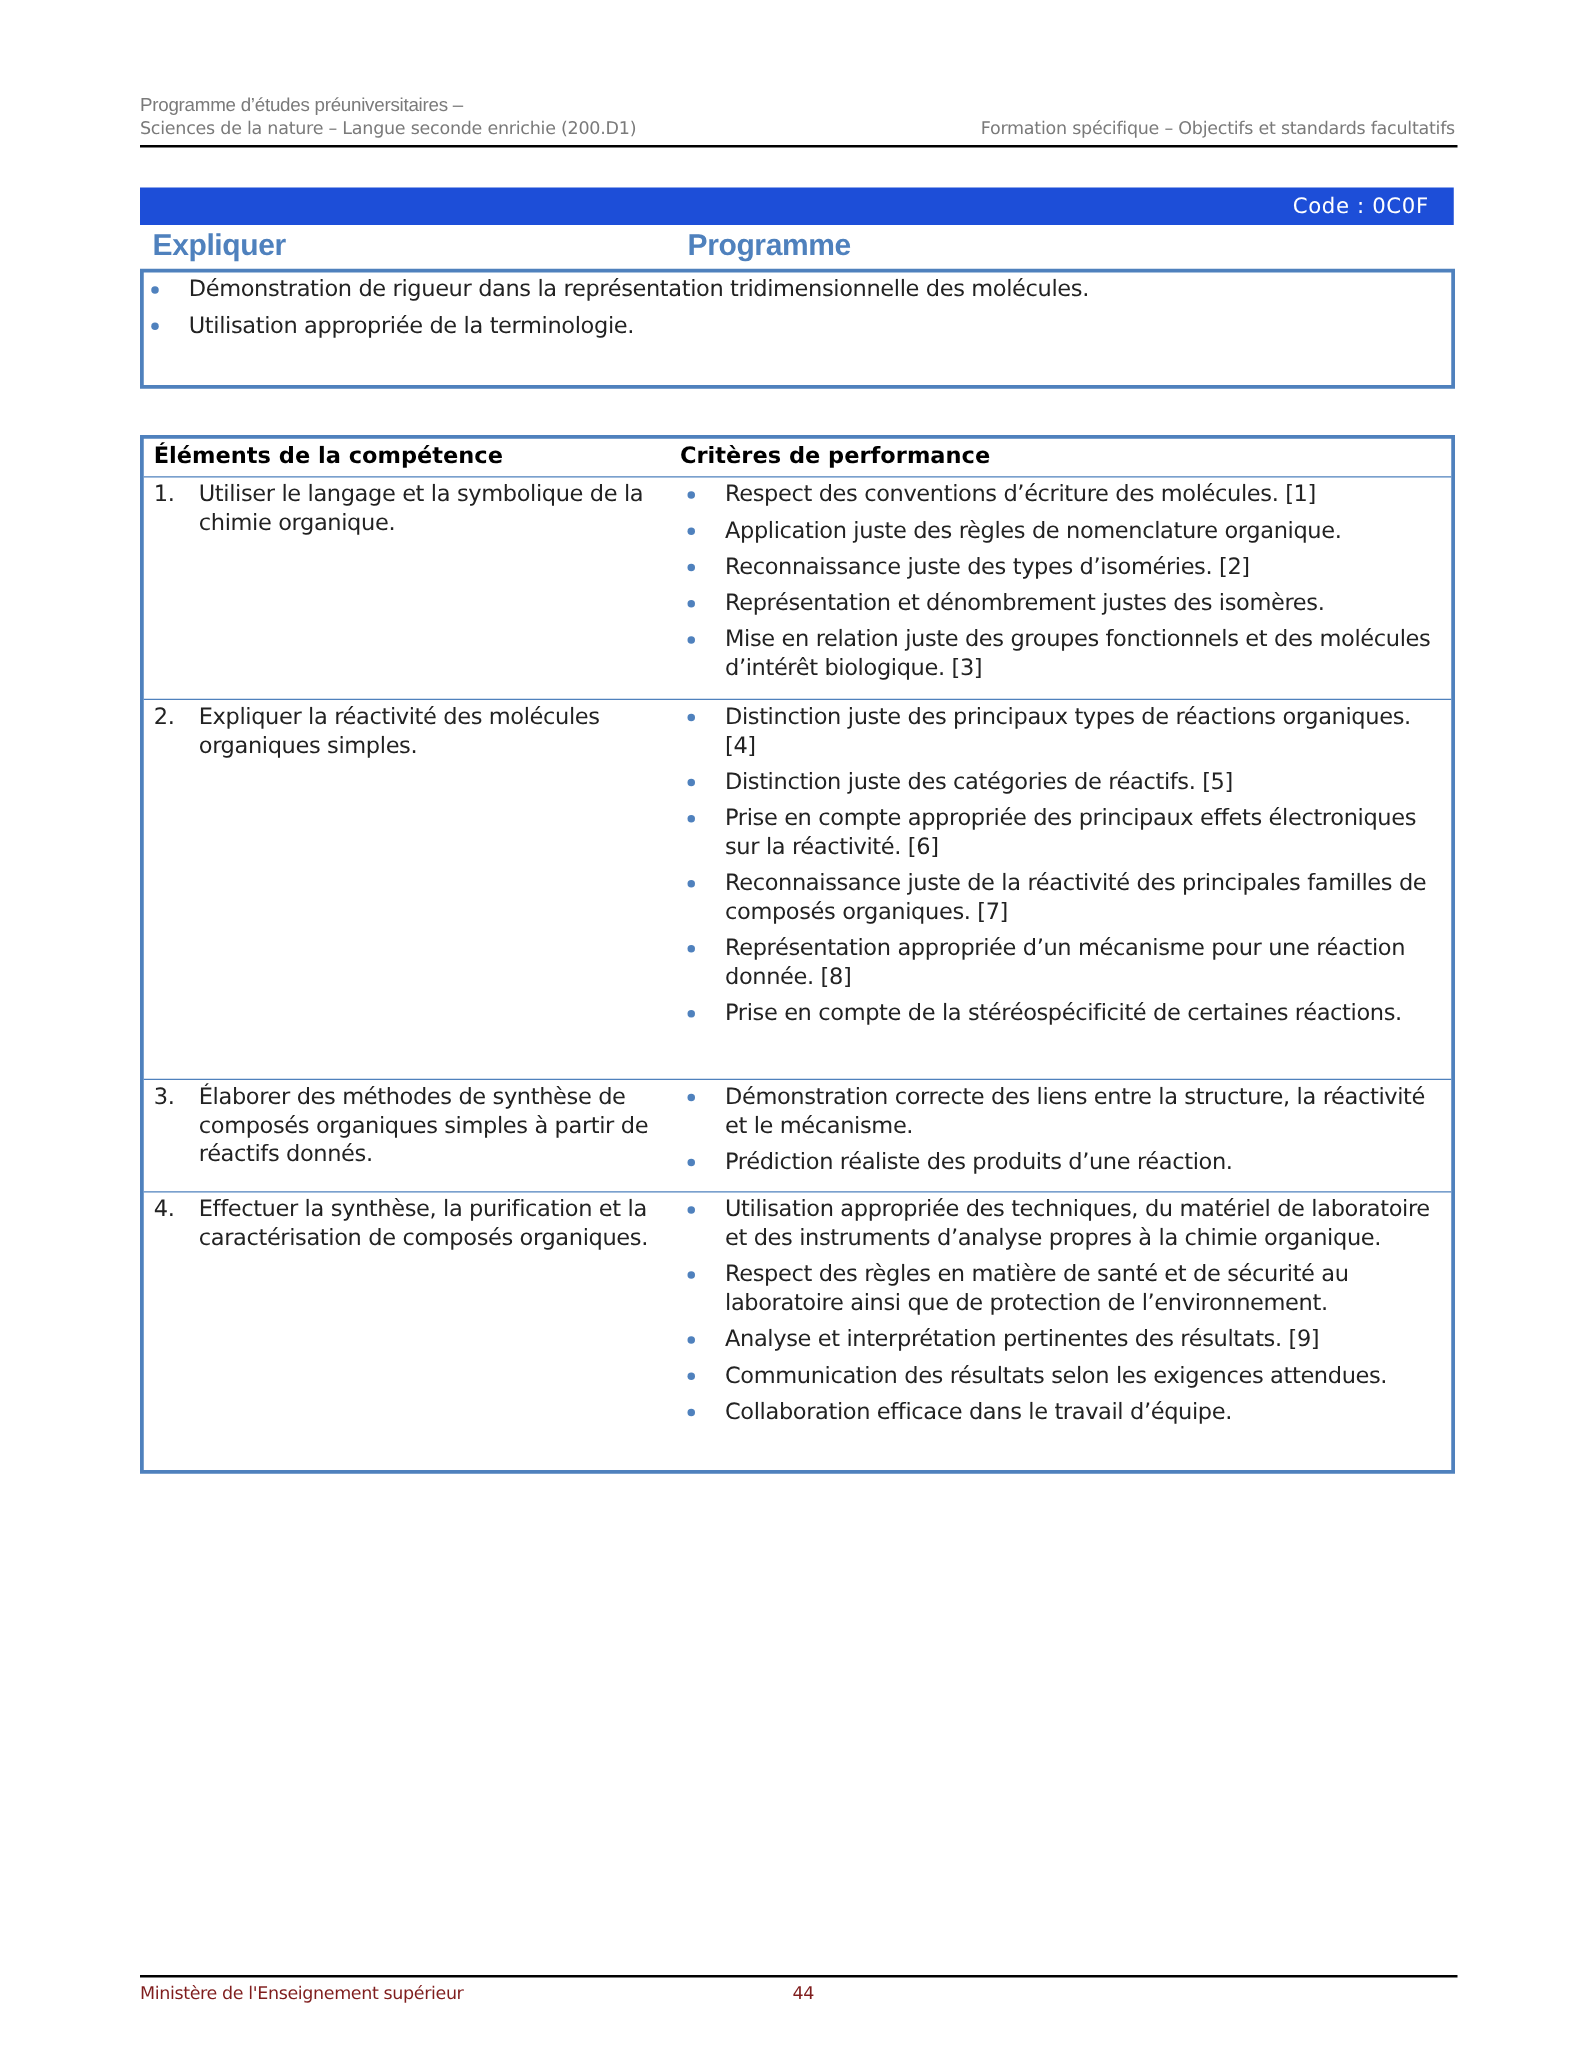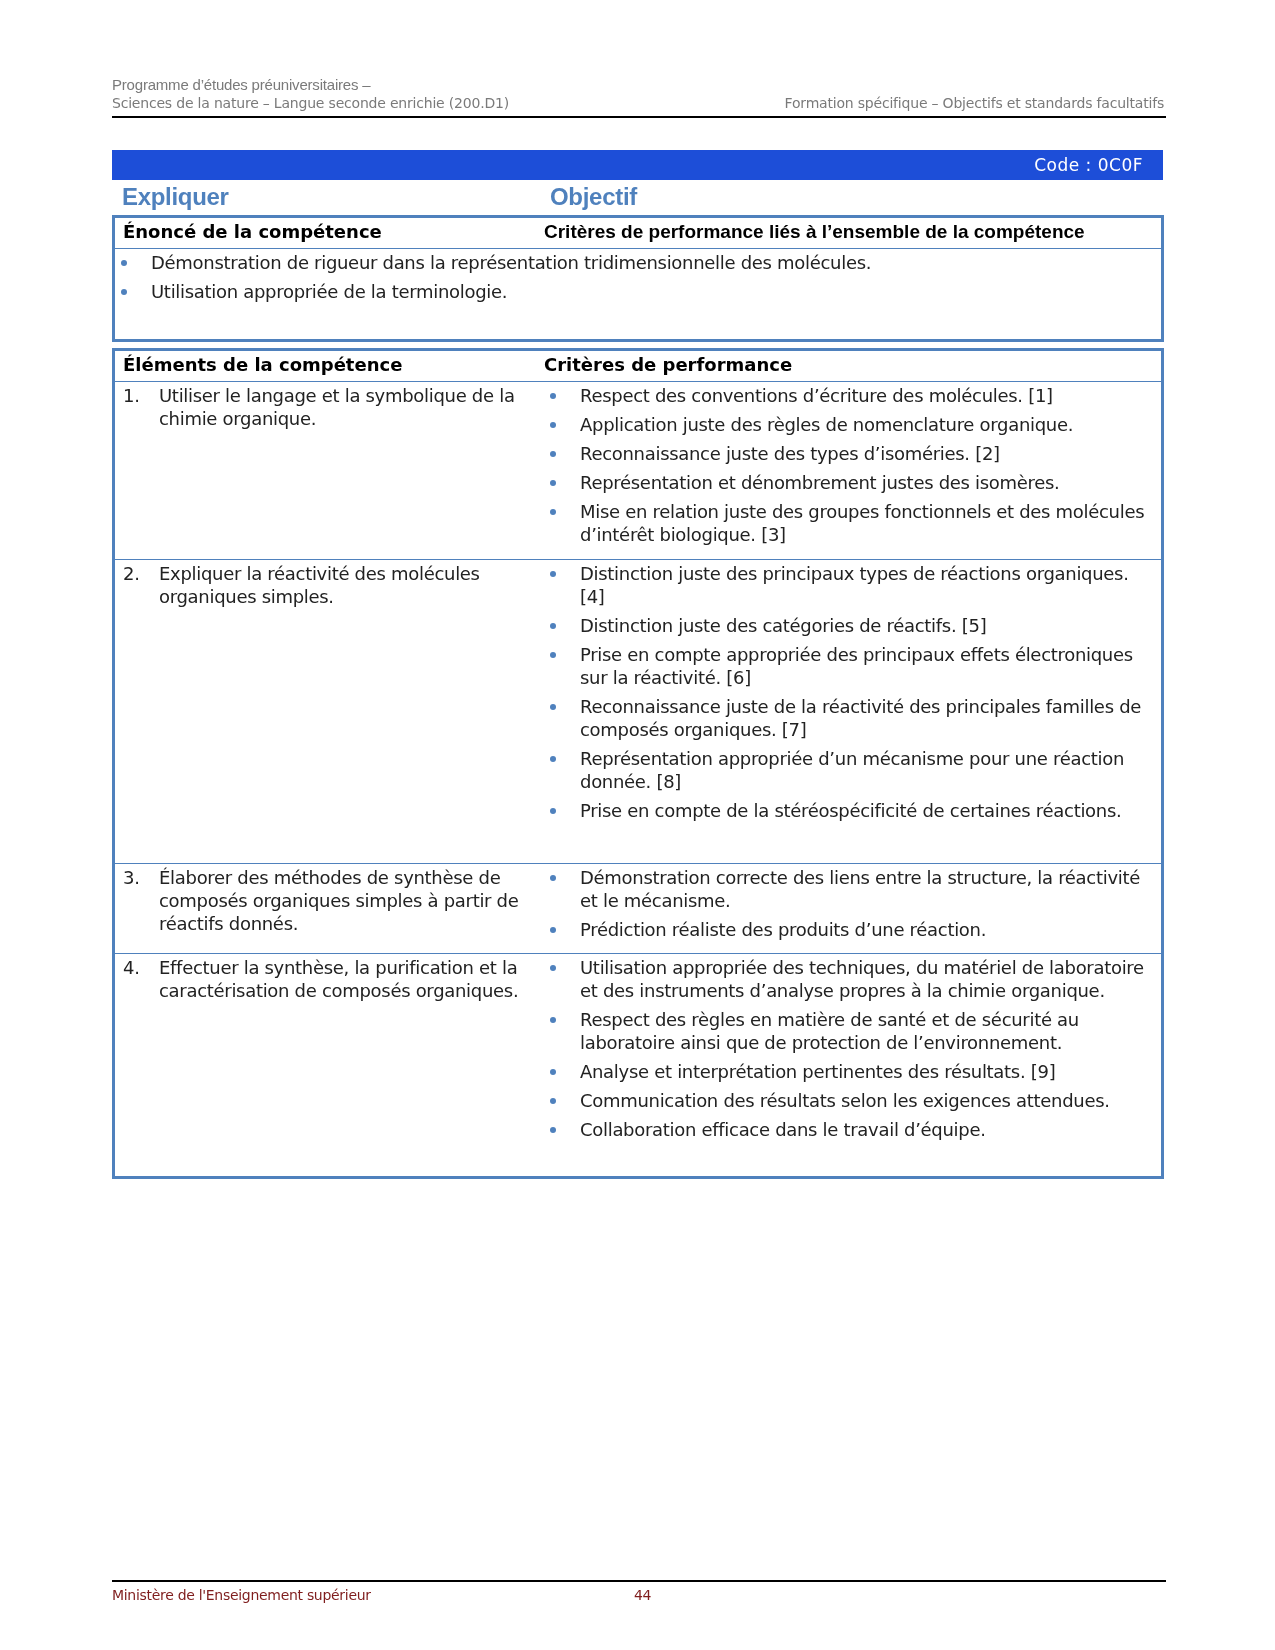--- a/index.html
+++ b/index.html
@@ -40,27 +40,23 @@
   <span class="l1">Programme d’études préuniversitaires –</span>
   <span class="l2">Sciences de la nature – Langue seconde enrichie (200.D1)</span>
   <span class="r">Formation spécifique – Objectifs et standards facultatifs</span>
 </div>
 
 <div class="codebar">
   <span>Code : 0C0F</span>
 </div>
 
 <div class="colhead" style="left:122px;">Expliquer</div>
-<div class="colhead" style="left:550px;">Objectif</div>
+<div class="colhead" style="left:550px;">Programme</div>
 
 <div class="tbl" style="top:215px;">
-  <div class="row">
-    <div class="cell-l th">Énoncé de la compétence</div>
-    <div class="cell-r th th-r">Critères de performance liés à l’ensemble de la compétence</div>
-  </div>
   <div class="row" style="min-height:90px;">
     <div class="cell-r">
       <ul class="bul">
         <li><span class="dot"></span><span>Démonstration de rigueur dans la représentation tridimensionnelle des molécules.</span></li>
         <li><span class="dot"></span><span>Utilisation appropriée de la terminologie.</span></li>
       </ul>
     </div>
   </div>
 </div>
 

